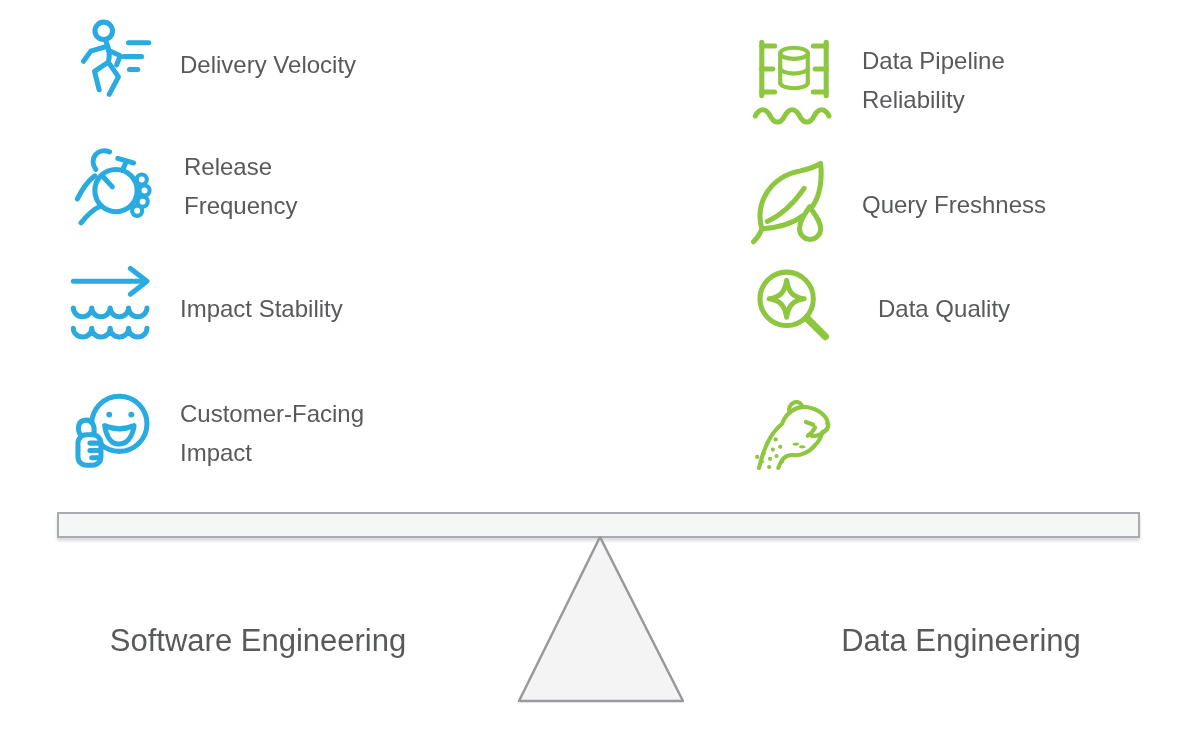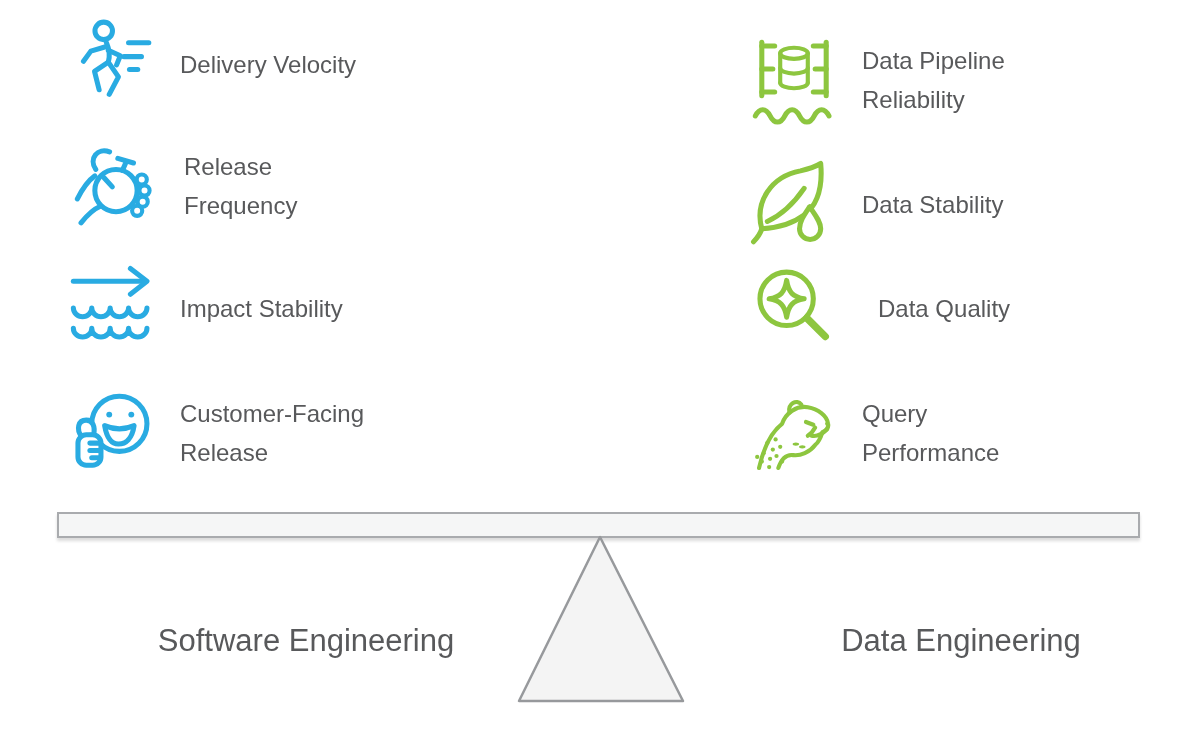--- a/index.html
+++ b/index.html
@@ -58,21 +58,21 @@
     stroke-linejoin:round;
   }
   .side-label{
     position:absolute;
     top:619px;
     font-size:31px;
     line-height:44px;
     color:var(--text-gray,#58595B);
     text-align:center;
   }
-  .side-label.left{left:0;width:516px;padding-left:48px;}
+  .side-label.left{left:0;width:516px;}
   .side-label.right{left:706px;width:510px;}
 </style>
 </head>
 <body>
 
 <div class="stage">
 
   <div class="metric-row col-left" style="left:66px;top:18px;">
     <span class="icon-box">
       <svg viewBox="0 0 100 100">
@@ -130,21 +130,21 @@
         <circle class="fill" cx="71" cy="30" r="3.2"></circle>
         <path class="wfill" d="M42 42 Q58 49 74 42 C72 56 65 62 57 62 C48 62 44 54 42 42 Z"></path>
         <path class="wfill" d="M17 54 C11 46 13 36 22 36 C29 36 32 43 30 52 Z"></path>
         <rect class="wfill" x="13" y="52" width="25" height="33" rx="9"></rect>
         <path d="M37 61 L26 61"></path>
         <path d="M37 69 L26 69"></path>
         <path d="M37 77 L28 77"></path>
       </svg>
     </span>
     <span class="item-label">Customer-Facing
-Release</span>
+Impact</span>
   </div>
 
   <div class="metric-row col-right" style="left:748px;top:34px;justify-content:flex-end;">
     <span class="icon-box">
       <svg viewBox="0 0 100 100">
         <path d="M15 9 L15 67"></path>
         <path d="M15 13 L29 13"></path>
         <path d="M15 38 L27 38"></path>
         <path d="M15 63 L29 63"></path>
         <path d="M85 9 L85 67"></path>
@@ -165,21 +165,21 @@
 
   <div class="metric-row col-right" style="left:748px;top:158px;">
     <span class="icon-box">
       <svg viewBox="0 0 100 100">
         <path d="M15 77 C7 48 25 20 57 14 C66 12 74 9 79 6 C81 28 77 50 61 62 C49 71 31 76 15 77 Z"></path>
         <path d="M21 69 C36 62 50 49 61 33"></path>
         <path d="M15 77 C13 83 10 87 6 91"></path>
         <path class="wfill" d="M67 53 C61 62 56 69 56 77 a11.5 11.5 0 0 0 23 0 C79 69 73 62 67 53 Z"></path>
       </svg>
     </span>
-    <span class="item-label">Data Stability</span>
+    <span class="item-label">Query Freshness</span>
   </div>
 
   <div class="metric-row col-right" style="left:748px;top:262px;gap:16px;">
     <span class="icon-box">
       <svg viewBox="0 0 100 100">
         <circle cx="42" cy="40" r="29"></circle>
         <path class="sw8" d="M64 61 L84 81"></path>
         <path d="M42 20 C44 33 49 38 61 40 C49 42 44 47 42 60 C40 47 35 42 23 40 C35 38 40 33 42 20 Z"></path>
       </svg>
     </span>
@@ -203,22 +203,20 @@
         <circle class="fill" cx="30" cy="57" r="2.3"></circle>
         <circle class="fill" cx="35" cy="65" r="2.3"></circle>
         <circle class="fill" cx="31" cy="75" r="2.3"></circle>
         <circle class="fill" cx="37" cy="81" r="2.3"></circle>
         <circle class="fill" cx="23" cy="87" r="2.3"></circle>
         <circle class="fill" cx="10" cy="76" r="2.3"></circle>
         <ellipse class="fill" cx="52" cy="62" rx="3.5" ry="1.8"></ellipse>
         <ellipse class="fill" cx="59" cy="65" rx="3.5" ry="1.8"></ellipse>
       </svg>
     </span>
-    <span class="item-label">Query
-Performance</span>
   </div>
 
   <div class="beam"></div>
 
   <svg class="fulcrum" viewBox="0 0 192 172">
     <polygon points="95,4 14,168 178,168"></polygon>
   </svg>
 
   <div class="side-label left">Software Engineering</div>
   <div class="side-label right">Data Engineering</div>

